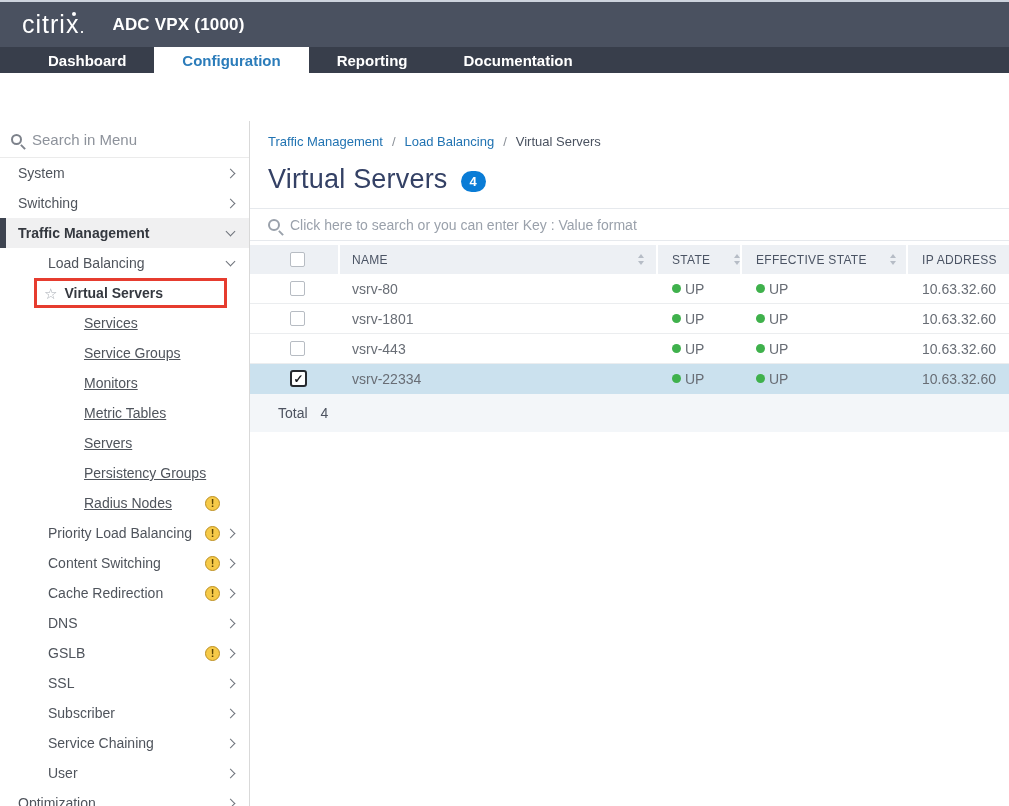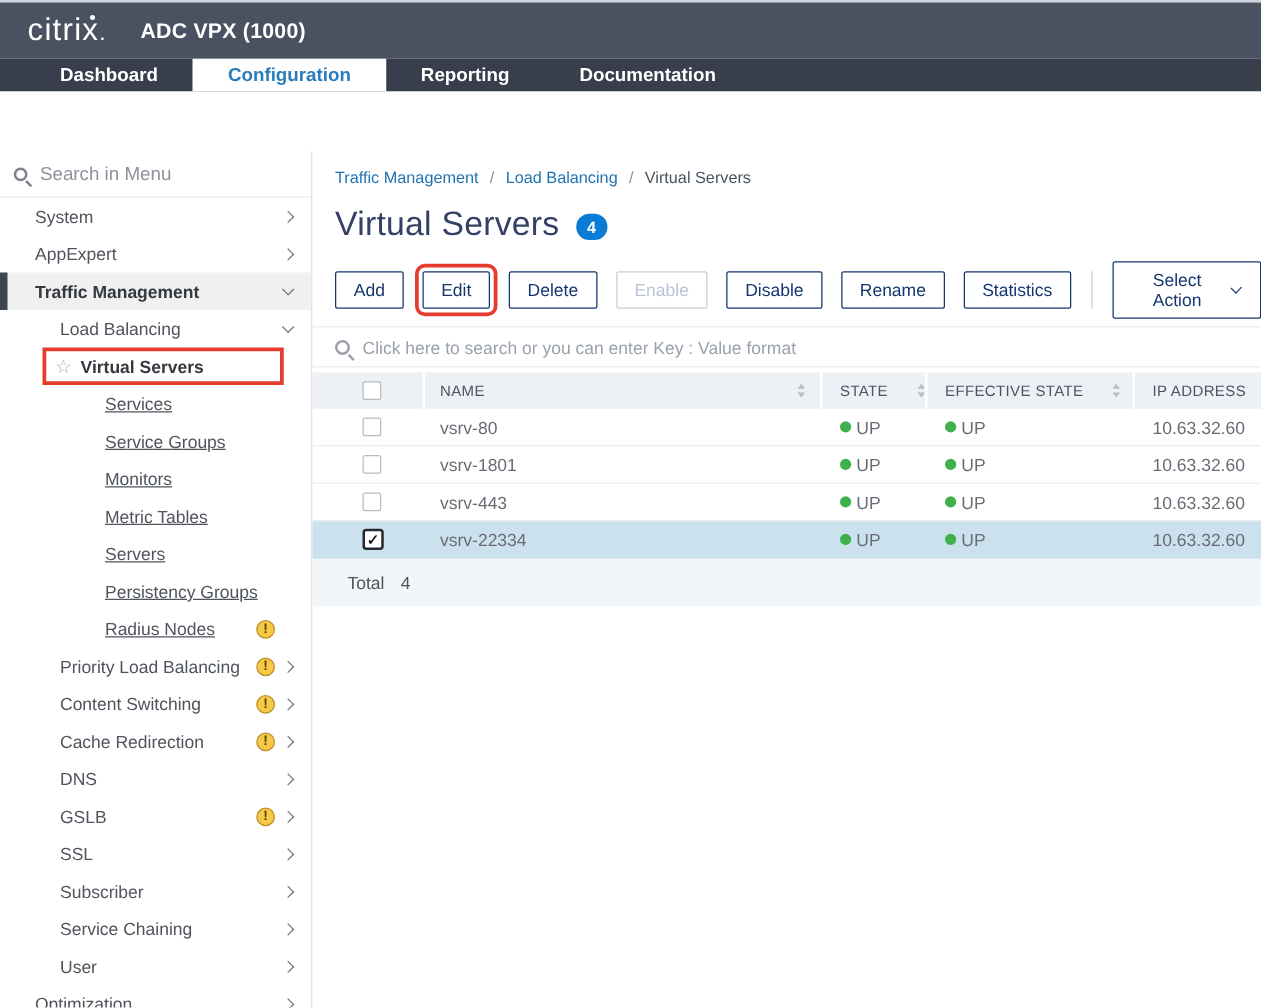--- a/index.html
+++ b/index.html
@@ -21,21 +21,21 @@
   .sidebar { width:250px; border-right:1px solid #d9d9d9; background:#fff; flex:none; }
   .side-search { height:37px; display:flex; align-items:center; gap:10px; padding-left:11px; border-bottom:1px solid #ebebeb; cursor:text; }
   .side-search-text { color:#8d929b; font-size:15px; }
 
   .mag { position:relative; width:11px; height:11px; border:2px solid #7d828b; border-radius:50%; display:inline-block; flex:none; }
   .mag::after { content:""; position:absolute; width:2px; height:6px; background:#7d828b; transform:rotate(-45deg); left:9px; top:8px; }
   .mag-lite { border-color:#9aa1ab; width:12px; height:12px; }
   .mag-lite::after { background:#9aa1ab; left:10px; top:9px; }
 
   .side-item { position:relative; height:30px; display:flex; align-items:center; font-size:14px; color:#4f545c; cursor:pointer; }
-  .side-item.lv0 { padding-left:28px; }
+  .side-item.lv0 { padding-left:18px; }
   .side-item.lv1 { padding-left:48px; }
   .side-item.lv2 { padding-left:44px; }
   .side-item.lv3 { padding-left:84px;text-decoration:underline; }
   .side-item.bold .si-label { font-weight:700; color:#34383f; }
   .side-item.active-item { background:#f0f0f1; }
   .leftbar { position:absolute; left:0; top:0; bottom:0; width:6px; background:#3e4450; }
   .star { color:#a6abb3; font-size:15px; margin-right:7px; line-height:1; }
   .si-warning { position:absolute; right:29px; width:15px; height:15px; border-radius:50%; background:#f6ca48; border:1px solid #bd9022; color:#5c4504; font-size:11px; font-weight:700; display:flex; align-items:center; justify-content:center; }
   .si-annot { position:absolute; left:34px; right:22px; top:0; bottom:0; border:3px solid #e63c2f; }
   .chev { width:7px; height:7px; border-right:1.6px solid #6e737b; border-bottom:1.6px solid #6e737b; display:inline-block; }
@@ -115,21 +115,21 @@
       <div class="side-search">
         <span class="mag"></span>
         <span class="side-search-text">Search in Menu</span>
       </div>
       <div id="side-items">
           <div class="side-item lv0">
             <span class="si-label">System</span>
             <span class="chev si-chev right"></span>
           </div>
           <div class="side-item lv0">
-            <span class="si-label">AppExpert</span>
+            <span class="si-label">Switching</span>
             <span class="chev si-chev right"></span>
           </div>
           <div class="side-item lv0 active-item bold">
             <span class="leftbar"></span>
             <span class="si-label">Traffic Management</span>
             <span class="chev si-chev down"></span>
           </div>
           <div class="side-item lv1">
             <span class="si-label">Load Balancing</span>
             <span class="chev si-chev down"></span>
@@ -219,34 +219,20 @@
           <span class="bc-item link">Load Balancing</span>
           <span class="bc-sep">/</span>
           <span class="bc-item">Virtual Servers</span>
         </div>
 
       <div class="title-row">
         <h1>Virtual Servers</h1>
         <span class="count-badge">4</span>
       </div>
 
-      <div class="toolbar" id="toolbar">
-          <button class="btn">Add</button>
-          <button class="btn annotated">Edit</button>
-          <button class="btn">Delete</button>
-          <button class="btn disabled">Enable</button>
-          <button class="btn">Disable</button>
-          <button class="btn">Rename</button>
-          <button class="btn">Statistics</button>
-          <span class="tb-divider"></span>
-          <button class="btn select-action">
-            <span>Select Action</span>
-            <span class="chev down sa-chev"></span>
-          </button>
-        </div>
 
       <div class="table-search">
         <span class="mag mag-lite"></span>
         <span class="ts-text">Click here to search or you can enter Key : Value format</span>
       </div>
 
       <div class="grid" id="grid">
           <div class="trow thead">
             <div class="cell c0">
               <span class="cb"></span>

